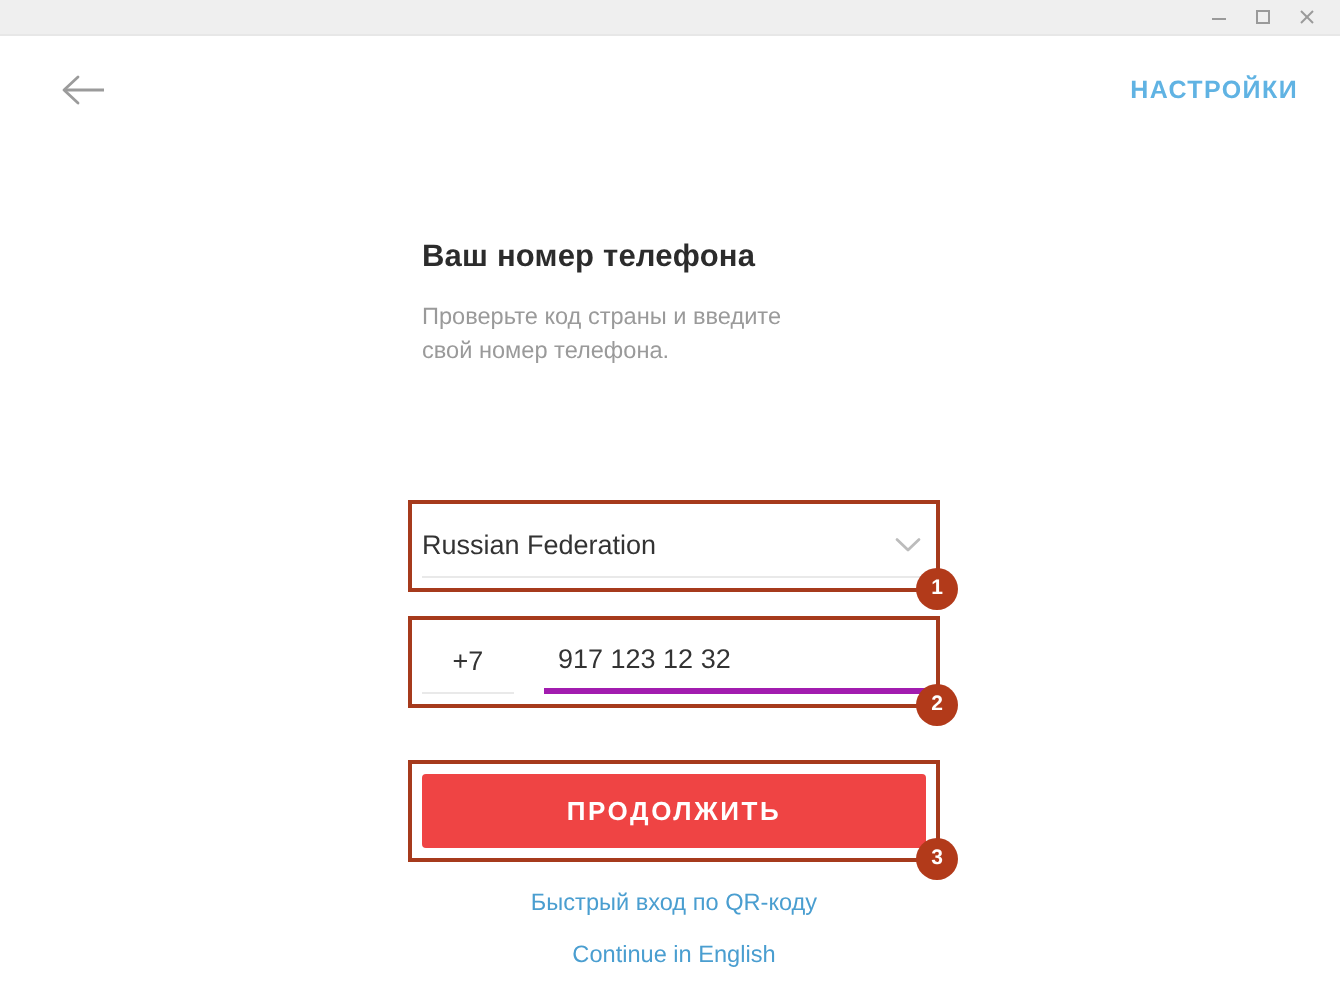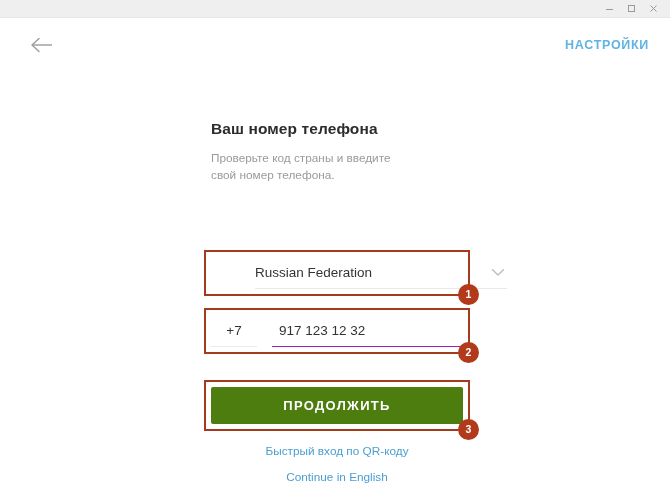--- a/index.html
+++ b/index.html
@@ -129,21 +129,20 @@
     left: 211px;
     top: 185px;
     width: 252px;
     height: 32px;
     display: flex;
     align-items: center;
     justify-content: space-between;
     box-sizing: border-box;
     border-bottom: 1px solid #e9e9e9;
     cursor: pointer;
-    margin-left: 44px;
   }
   .country-name {
     font-size: 13.5px;
     color: #333333;
   }
   .chev {
     color: #b9b9b9;
     display: flex;
     align-items: center;
     padding-right: 2px;
@@ -178,21 +177,21 @@
     align-items: center;
     justify-content: center;
     box-sizing: border-box;
     cursor: text;
   }
   .phone-num {
     flex: 1;
     margin-left: 15px;
     font-size: 13.5px;
     color: #333333;
-    border-bottom: 1px solid #a21caf;
+    border-bottom: 3px solid #a21caf;
     height: 32px;
     display: flex;
     align-items: center;
     box-sizing: border-box;
     padding-left: 7px;
     cursor: text;
   }
 
   
   .annot-btn {
@@ -200,21 +199,21 @@
     top: 308px;
     width: 266px;
     height: 51px;
   }
   .continue-btn {
     position: absolute;
     left: 211px;
     top: 315px;
     width: 252px;
     height: 37px;
-    background: #4d7c0f;
+    background: #ef4444;
     border: none;
     border-radius: 2px;
     color: #ffffff;
     font-size: 13px;
     font-weight: bold;
     letter-spacing: 1.3px;
     font-family: "Liberation Sans", "DejaVu Sans", sans-serif;
     cursor: pointer;
   }
 

